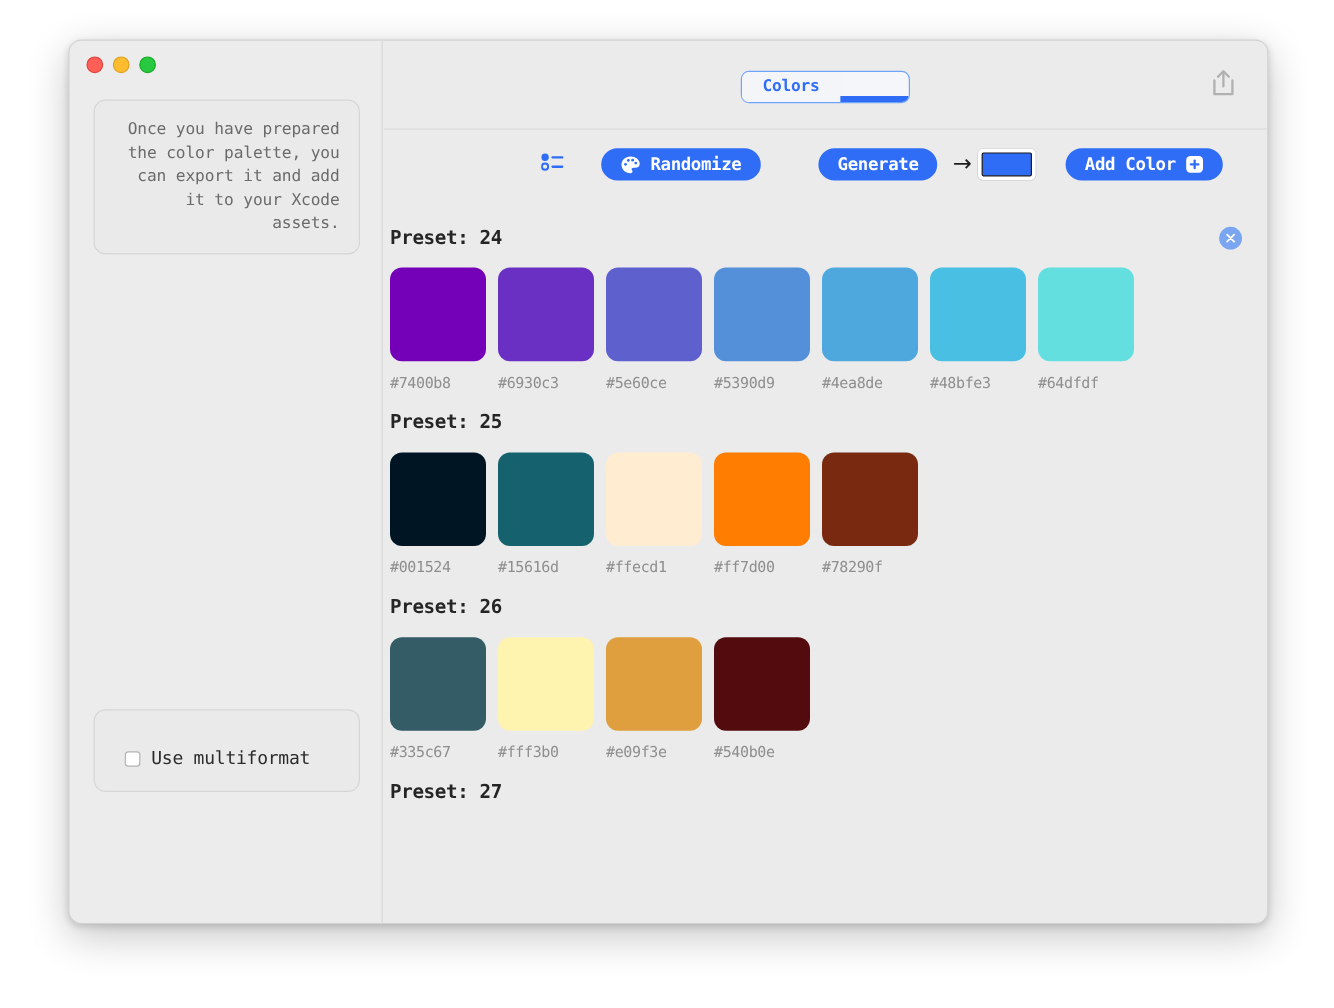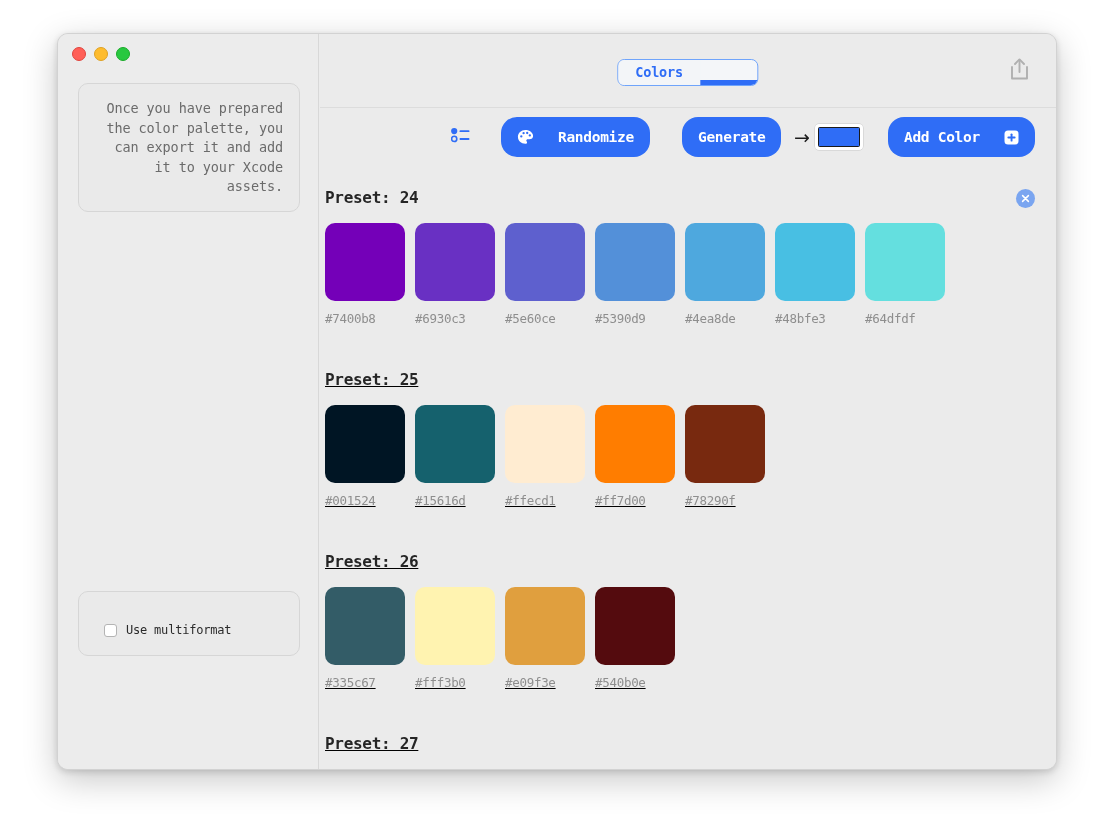--- a/index.html
+++ b/index.html
@@ -97,21 +97,21 @@
   .checkbox {
     width: 13px; height: 13px;
     box-sizing: border-box;
     background: #ffffff;
     border: 1px solid #b4b4b4;
     border-radius: 3px;
     flex: 0 0 auto;
   }
   .checkbox-label {
     font-family: "DejaVu Sans Mono", monospace;
-    font-size: 12px;
+    font-size: 15px;
     color: #2b2b2b;
     letter-spacing: -0.2px;
   }
 
   
   #main {
     position: absolute;
     left: 262px; top: 0;
     width: 736px;
     height: 735px;
@@ -167,24 +167,24 @@
     left: 131px;
     top: 50%;
     transform: translateY(-50%);
   }
   .pill {
     position: absolute;
     top: 50%;
     transform: translateY(-50%);
     background: #2f6df6;
     border-radius: 16px;
-    height: 40px;
+    height: 27px;
     display: flex;
     align-items: center;
-    gap: 24px;
+    gap: 8px;
     padding: 0 16px;
     box-sizing: border-box;
   }
   .pill-label {
     font-family: "DejaVu Sans Mono", monospace;
     font-size: 14.5px;
     font-weight: 700;
     color: #ffffff;
     letter-spacing: -0.3px;
     white-space: nowrap;
@@ -267,21 +267,21 @@
     font-family: "DejaVu Sans Mono", monospace;
     font-size: 12.5px;
     color: #8e8e8e;
     text-align: left;
     margin-top: 10px;
     letter-spacing: -0.3px;
     white-space: nowrap;
     overflow: hidden;
   }
   .block-gap-1 { margin-top: 22px; }
-  .block-gap-2 { margin-top: 44px; text-decoration: underline; }
+  .block-gap-2 { margin-top: 16px; }
 </style>
 </head>
 <body>
 
 <div id="desktop">
 
   <div id="window">
 
     <div id="traffic">
       <div class="light red"></div>

